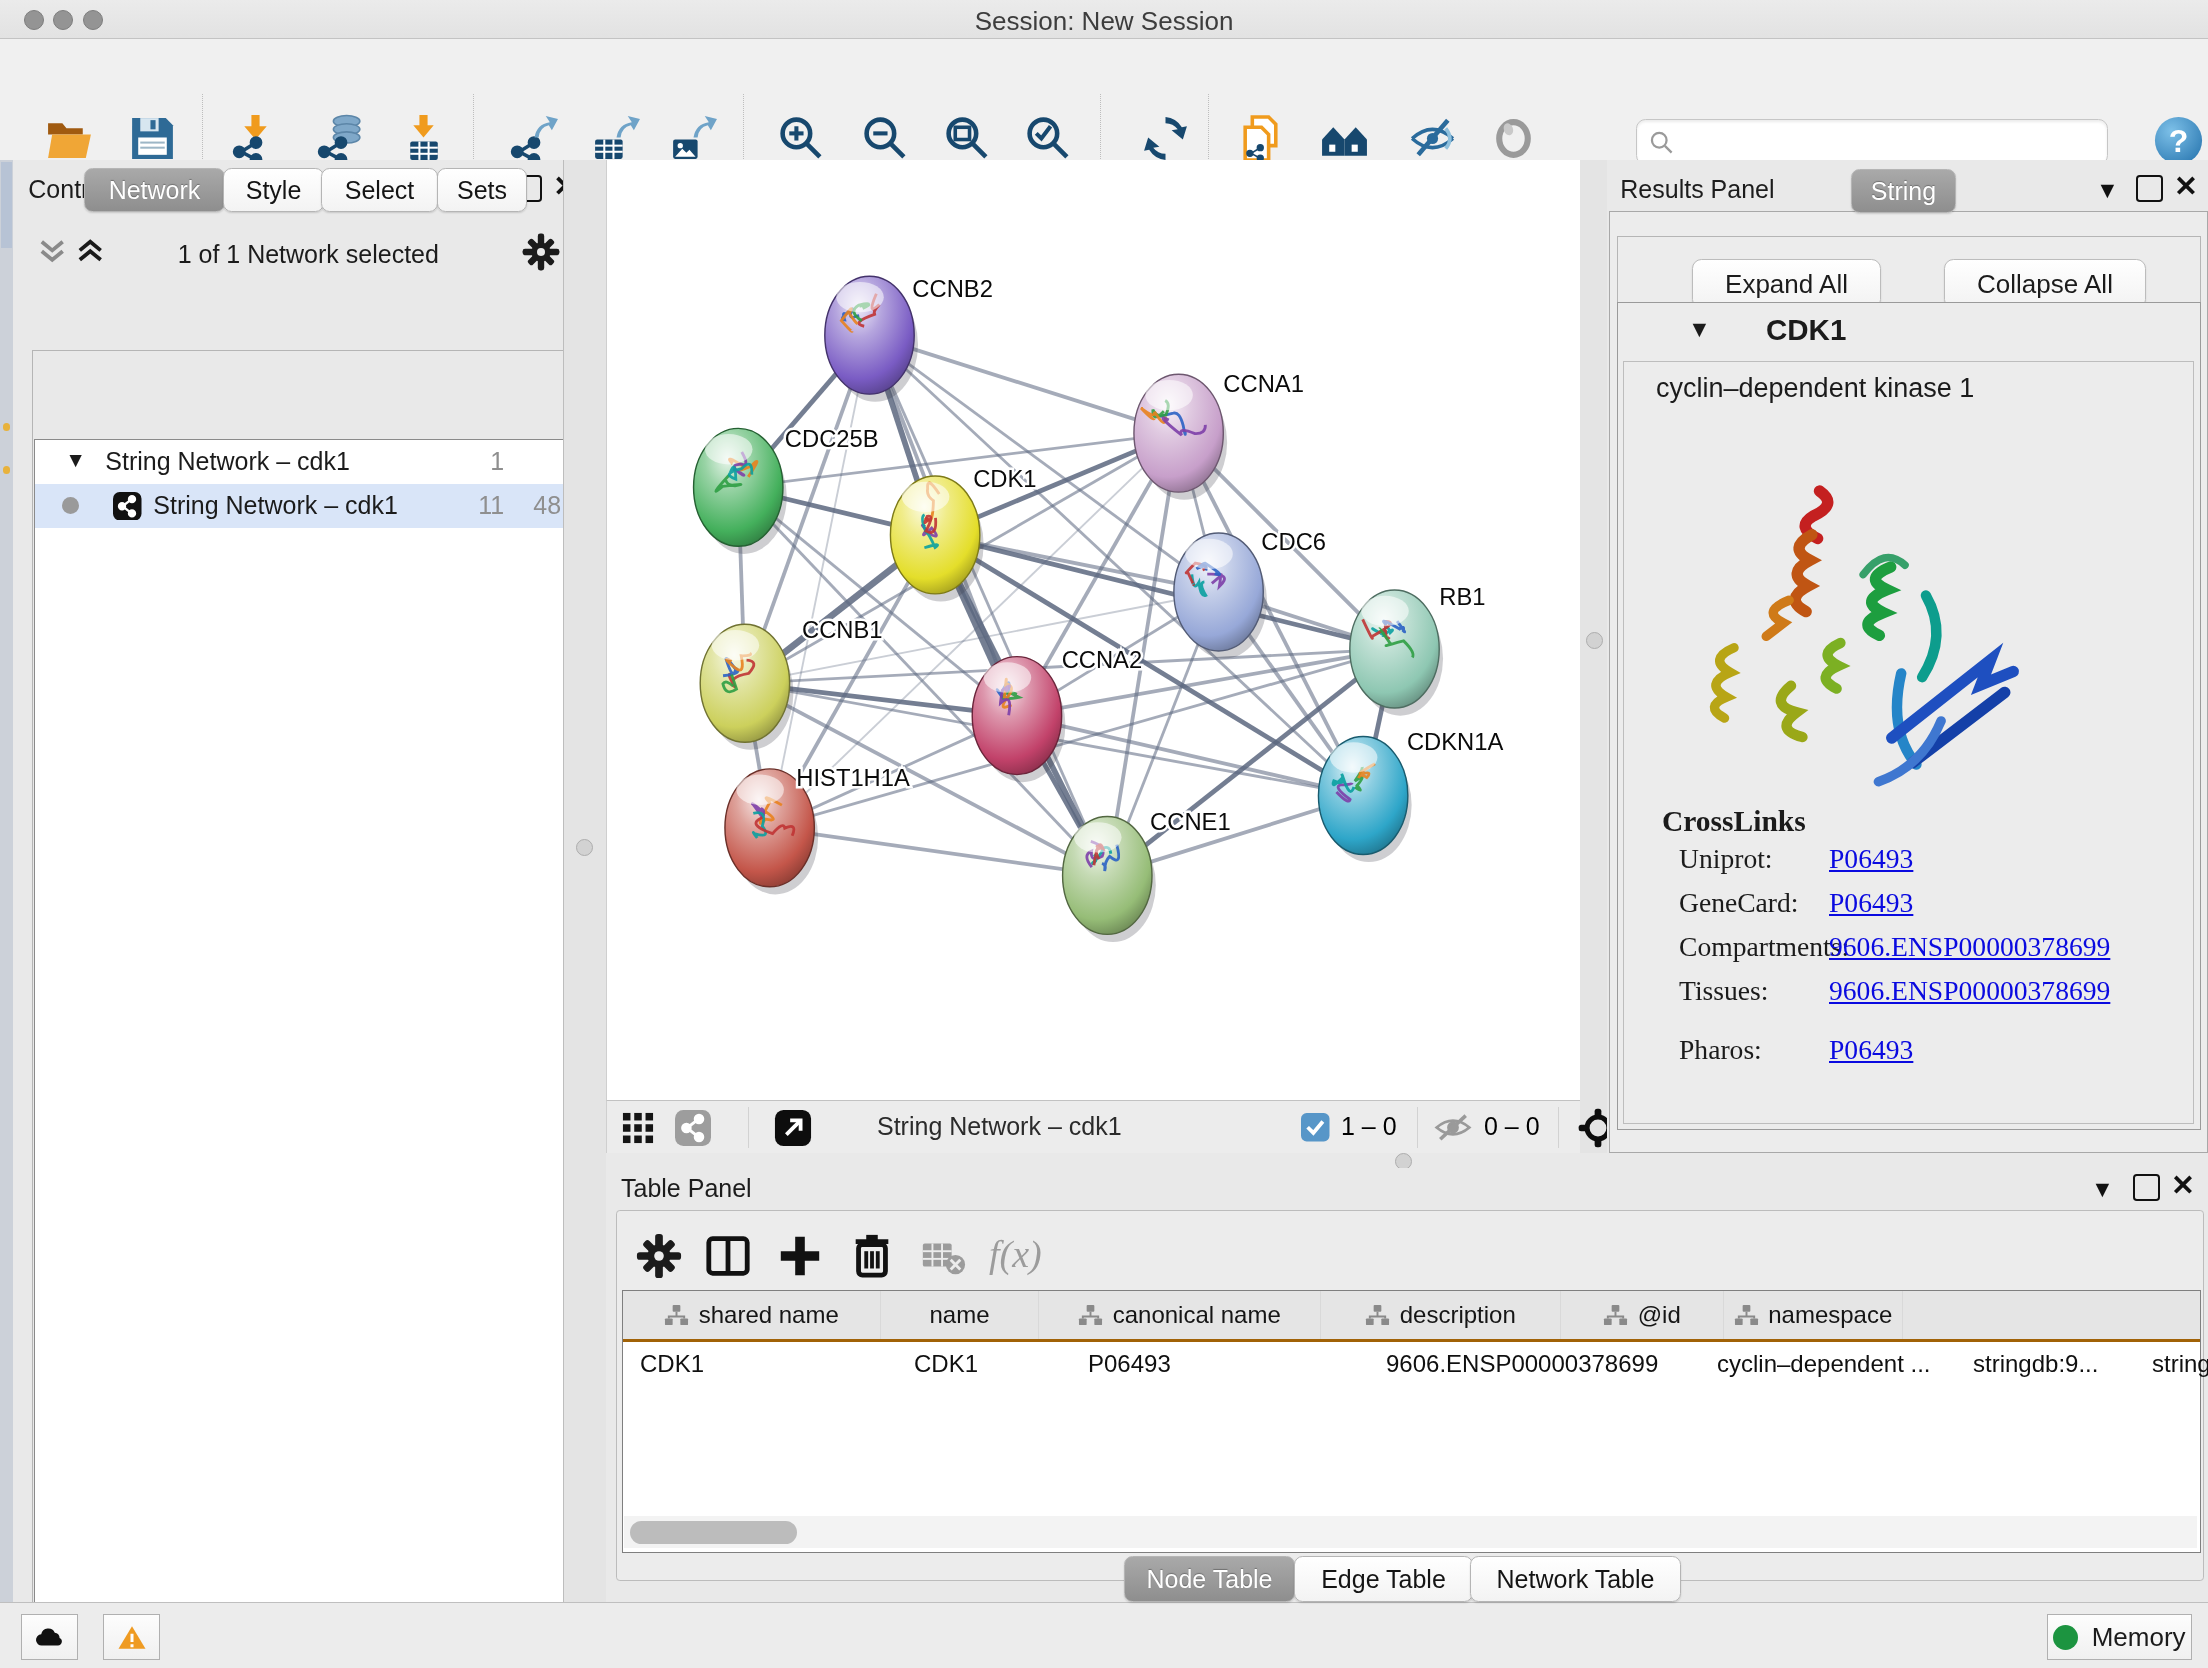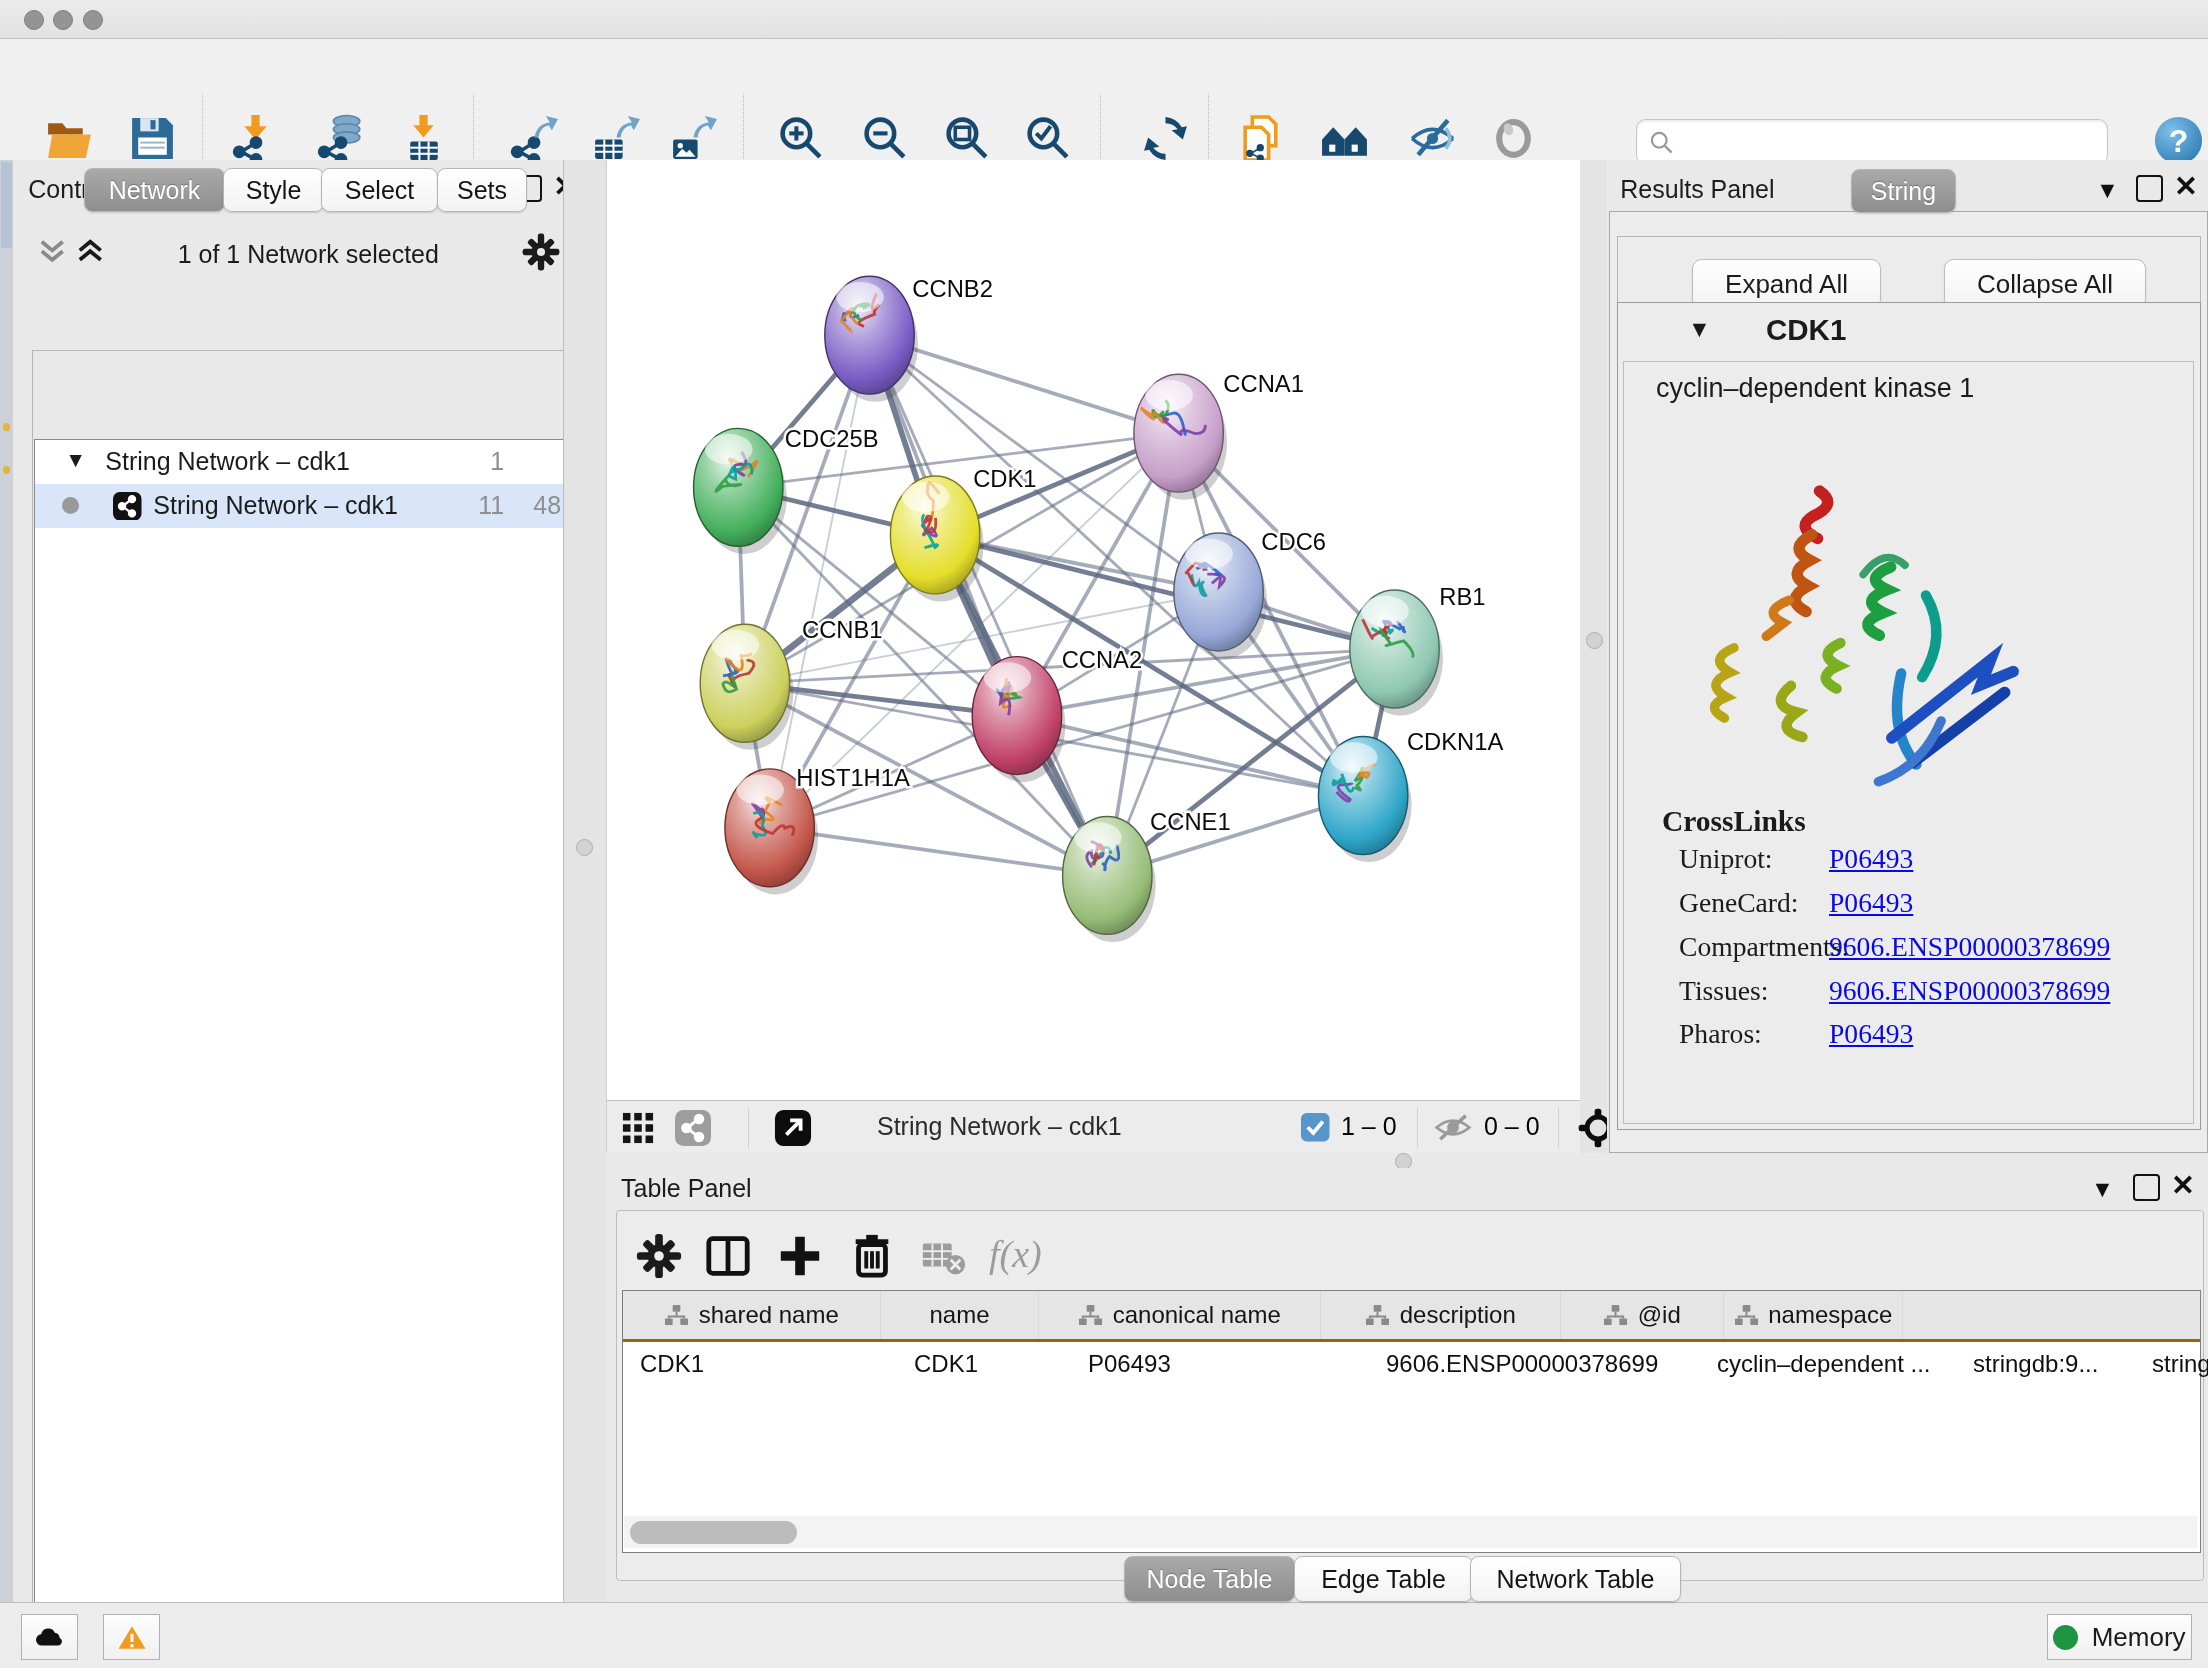--- a/index.html
+++ b/index.html
@@ -78,20 +78,21 @@
         display:flex;align-items:center;justify-content:center;cursor:pointer;}
   #leftstrip{left:0;top:160px;width:13.3px;height:1508px;background:#ccd1d9;}
 </style>
 </head>
 <body>
 
 <div id="titlebar" class="abs">
   <div class="tlight abs" style="left:24px"></div>
   <div class="tlight abs" style="left:53px"></div>
   <div class="tlight abs" style="left:83px"></div>
+  <div id="wtitle" class="abs">Session: New Session</div>
 </div>
 
 <div id="toolbar" class="abs">
   <div id="tb-icons">
       <div class="tbicon abs" style="left: 44px;"><svg viewBox="0 0 50 50">
           <path d="M4 10h14l4 5h16v6H4z" fill="#a05a10"></path>
           <path d="M4 44 8 21h38l-5 23z" fill="#f0a636"></path>
         </svg></div>
       <div class="tbicon abs" style="left: 127px;"><svg viewBox="0 0 50 50">
           <path d="M5 5h33l7 7v33H5z" fill="#2e6a96"></path>
@@ -720,21 +721,21 @@
     <span class="abs xlink" style="left:205px">P06493</span>
       </div>
       <div class="xl-row serif" style="top: 569px;">
         <span class="abs" style="left:55px">Compartments:</span>
     <span class="abs xlink" style="left:205px">9606.ENSP00000378699</span>
       </div>
       <div class="xl-row serif" style="top: 613px;">
         <span class="abs" style="left:55px">Tissues:</span>
     <span class="abs xlink" style="left:205px">9606.ENSP00000378699</span>
       </div>
-      <div class="xl-row serif" style="top: 656px; text-align: center;">
+      <div class="xl-row serif" style="top: 672px; text-align: center;">
         <span class="abs" style="left:55px">Pharos:</span>
     <span class="abs xlink" style="left:205px">P06493</span>
       </div>
     </div>
 </div>
 
 <div id="table-panel" class="abs">
   <div class="pheader abs" style="left:15px;top:5.7px">Table Panel</div>
   <div class="pbtn abs" style="left:1485px;top:7.6px">▼</div>
   <div class="sqbtn abs" style="left:1527px;top:5.7px"></div>

